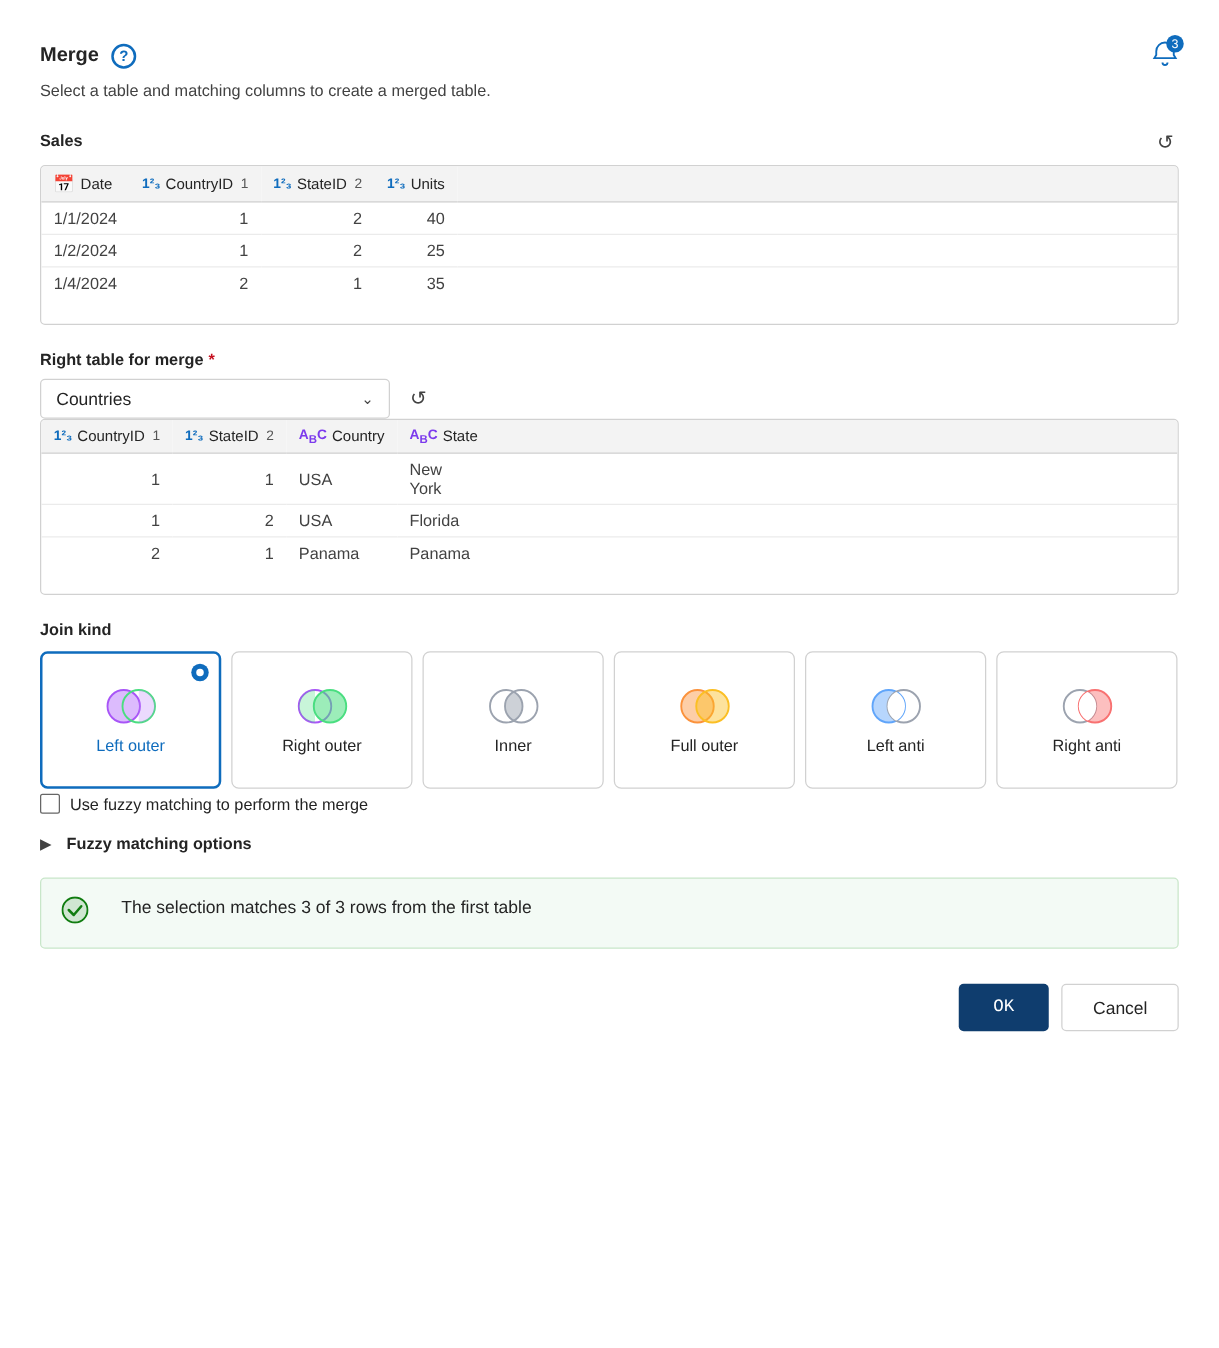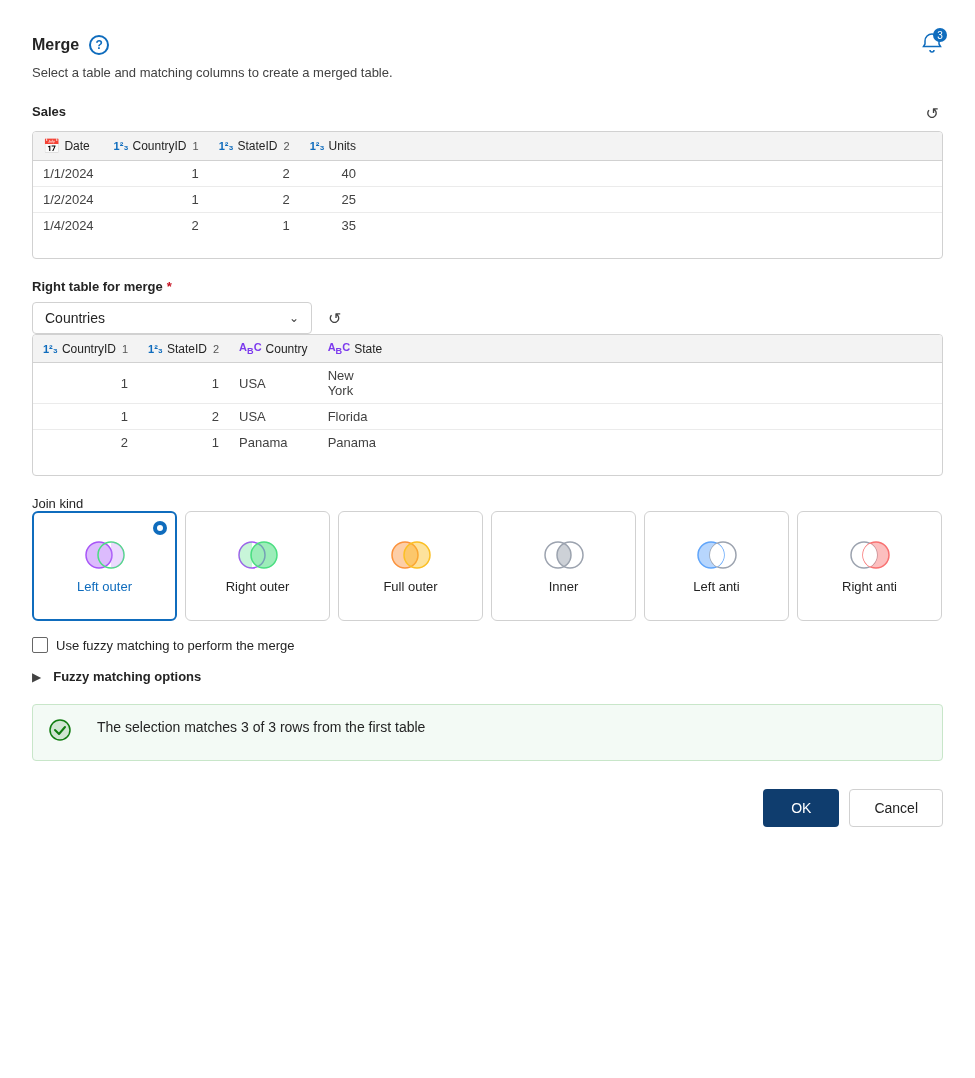--- a/index.html
+++ b/index.html
@@ -146,26 +146,27 @@
       display: flex;
       align-items: center;
       justify-content: space-between;
       width: 280px;
       cursor: pointer;
     }
     .dropdown-chevron { color: #424242; font-size: 12px; }
     
     .join-kind-label {
       font-size: 13px;
-      font-weight: 400;
+      font-weight: 700;
+      margin-bottom: 10px;
     }
     .join-options {
       display: flex;
       gap: 8px;
-      margin-bottom: 16px;
+      margin-bottom: 4px;
     }
     .join-card {
       border: 1px solid #d1d1d1;
       border-radius: 6px;
       padding: 12px 8px;
       display: flex;
       flex-direction: column;
       align-items: center;
       gap: 8px;
       cursor: pointer;
@@ -249,20 +250,21 @@
     }
     .btn-ok {
       background: #0f3d6e;
       color: #fff;
       border: none;
       border-radius: 4px;
       padding: 10px 28px;
       font-size: 14px;
       cursor: pointer;
       font-weight: 500;
+      font-family: Liberation Mono, monospace;
     }
     .btn-cancel {
       background: #fff;
       color: #242424;
       border: 1.5px solid #d1d1d1;
       border-radius: 4px;
       padding: 10px 24px;
       font-size: 14px;
       cursor: pointer;
     }
@@ -444,44 +446,44 @@
     <span class="join-card-label">Left outer</span>
   </div>
 
   <div class="join-card">
     <svg width="48" height="32" viewBox="0 0 48 32">
       <circle cx="18" cy="16" r="13" fill="none" stroke="#a855f7" stroke-width="1.5"></circle>
       <circle cx="30" cy="16" r="13" fill="#4ade80" fill-opacity="0.55" stroke="#4ade80" stroke-width="1.5"></circle>
       <path d="M18,3 a13,13 0 0 0 0,26" fill="#4ade80" fill-opacity="0.3" stroke="none"></path>
     </svg>
     <span class="join-card-label">Right outer</span>
-  </div>
-
-  <div class="join-card">
-    <svg width="48" height="32" viewBox="0 0 48 32">
-      <circle cx="18" cy="16" r="13" fill="#fb923c" fill-opacity="0.45" stroke="#fb923c" stroke-width="1.5"></circle>
-      <circle cx="30" cy="16" r="13" fill="#fbbf24" fill-opacity="0.45" stroke="#fbbf24" stroke-width="1.5"></circle>
-    </svg>
-    <span class="join-card-label">Full outer</span>
   </div>
 
   <div class="join-card">
     <svg width="48" height="32" viewBox="0 0 48 32">
       <circle cx="18" cy="16" r="13" fill="none" stroke="#9ca3af" stroke-width="1.5"></circle>
       <circle cx="30" cy="16" r="13" fill="none" stroke="#9ca3af" stroke-width="1.5"></circle>
       <clipPath id="clip-inner-l">
           <circle cx="18" cy="16" r="13"></circle>
         </clipPath>
       <circle cx="30" cy="16" r="13" fill="#9ca3af" fill-opacity="0.5" clip-path="url(#clip-inner-l)"></circle>
     </svg>
     <span class="join-card-label">Inner</span>
   </div>
 
   <div class="join-card">
     <svg width="48" height="32" viewBox="0 0 48 32">
+      <circle cx="18" cy="16" r="13" fill="#fb923c" fill-opacity="0.45" stroke="#fb923c" stroke-width="1.5"></circle>
+      <circle cx="30" cy="16" r="13" fill="#fbbf24" fill-opacity="0.45" stroke="#fbbf24" stroke-width="1.5"></circle>
+    </svg>
+    <span class="join-card-label">Full outer</span>
+  </div>
+
+  <div class="join-card">
+    <svg width="48" height="32" viewBox="0 0 48 32">
       <circle cx="18" cy="16" r="13" fill="#60a5fa" fill-opacity="0.45" stroke="#60a5fa" stroke-width="1.5"></circle>
       <circle cx="30" cy="16" r="13" fill="#fff" fill-opacity="0.0" stroke="#9ca3af" stroke-width="1.5"></circle>
       <clipPath id="clip-anti-r">
           <circle cx="30" cy="16" r="13"></circle>
         </clipPath>
       <circle cx="18" cy="16" r="13" fill="#fff" clip-path="url(#clip-anti-r)"></circle>
     </svg>
     <span class="join-card-label">Left anti</span>
   </div>
 

